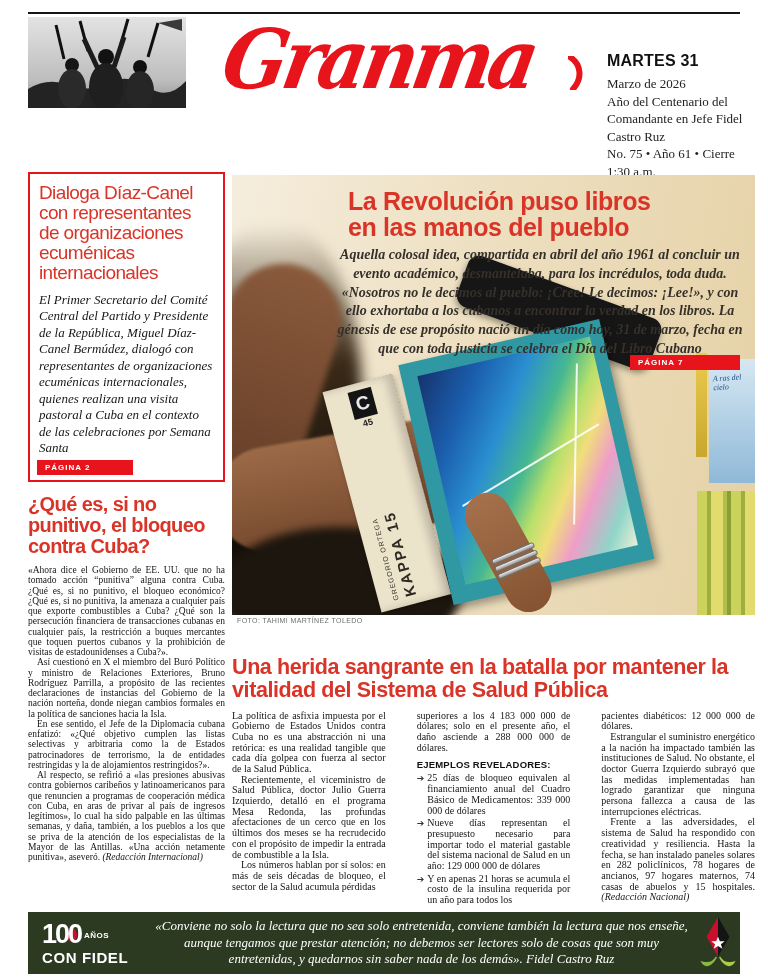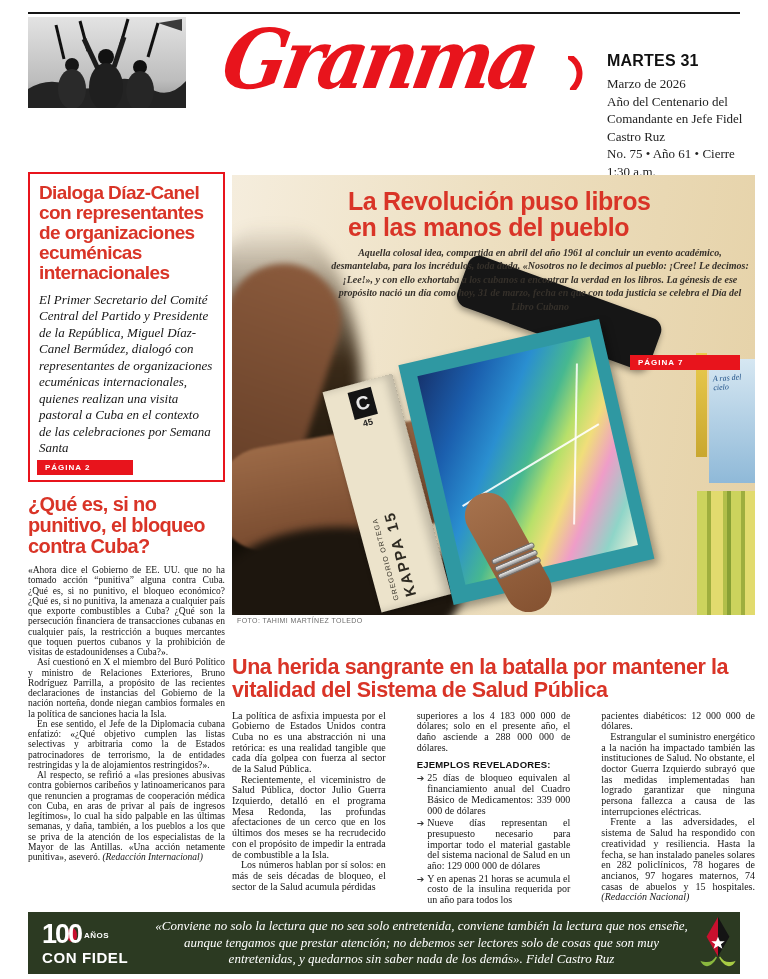--- a/index.html
+++ b/index.html
@@ -19,21 +19,21 @@
   .logo-text{font-family:"DejaVu Serif",serif;font-style:italic;font-weight:bold;font-size:76px;line-height:100px;color:var(--red);letter-spacing:-5px;transform:skewX(-10deg) scaleY(1.08);display:inline-block;}
   .logo-swash{position:absolute;left:568px;top:56px;width:16px;height:34px;}
   .edition{position:absolute;left:607px;top:24px;width:148px;margin-top:28px;}
   .edition .day{font-family:"Liberation Sans",sans-serif;font-weight:bold;font-size:16px;color:#111;margin-bottom:5px;letter-spacing:0.2px;}
   .edition .eline{font-size:13px;line-height:1.35;color:#222;}
 
   .tagline-bar{position:absolute;left:28px;top:120px;width:712px;height:21px;background:var(--red);color:#fff;display:flex;align-items:center;justify-content:center;font-family:"Liberation Sans",sans-serif;font-weight:bold;font-size:9.5px;letter-spacing:2.4px;}
 
   
   .lead-box{position:absolute;left:28px;top:172px;width:197px;height:310px;border:2px solid var(--red);padding:9px 9px;}
-  .lead-box h1{font-family:"Liberation Sans",sans-serif;font-weight:bold;font-size:19px;line-height:1.05;letter-spacing:-0.6px;color:var(--hlred);margin-bottom:9px;}
+  .lead-box h1{font-family:"Liberation Sans",sans-serif;font-weight:normal;font-size:19px;line-height:1.05;letter-spacing:-0.6px;color:var(--hlred);margin-bottom:9px;}
   .lead-box .summary{font-style:italic;font-size:13px;line-height:1.27;color:#161616;}
   .page-tag{background:var(--red);color:#fff;font-family:"Liberation Sans",sans-serif;font-weight:bold;font-size:8px;letter-spacing:1px;padding:3px 0 3px 8px;}
   .lead-box .page-tag{position:absolute;left:7px;bottom:5px;width:96px;}
 
   
   .photo{position:absolute;left:232px;top:175px;width:523px;height:440px;overflow:hidden;background:linear-gradient(100deg,#f5eddd 0%,#eddfc0 45%,#e5d1a6 100%);}
   .ph-shadow-left{position:absolute;left:-45px;top:50px;width:175px;height:390px;background:linear-gradient(180deg,rgba(70,50,25,0) 0%,#3a2a18 35%,#140f08 75%);border-radius:45%;filter:blur(7px);}
   .ph-arm2{position:absolute;left:-30px;top:85px;width:115px;height:270px;background:linear-gradient(#8a5a3c,#5f3a24);border-radius:60px;transform:rotate(18deg);filter:blur(3px);}
   .ph-arm{position:absolute;left:-18px;top:258px;width:265px;height:105px;background:linear-gradient(#9c6a47,#76492e);border-radius:55px;transform:rotate(-10deg);filter:blur(1px);}
   .ph-elbow{position:absolute;left:-15px;top:352px;width:245px;height:130px;background:#1d160e;border-radius:50%;filter:blur(4px);}
@@ -54,21 +54,21 @@
   .rings{position:absolute;left:124px;top:206px;width:46px;transform:rotate(-10deg);}
   .ring{height:6px;background:linear-gradient(#f2f2f2,#8e8e8e);border:1px solid #6f6f6f;border-radius:3px;margin-bottom:2px;}
 
   .shelf{position:absolute;right:0;top:178px;width:72px;height:262px;}
   .spine-yellow{position:absolute;right:48px;top:0;width:11px;height:104px;background:linear-gradient(#eacb4e,#c9a72f);}
   .book-blue{position:absolute;right:0;top:6px;width:46px;height:124px;background:linear-gradient(#d6e7f2,#8fb9d8);padding:14px 3px 0 4px;}
   .blue-title{font-style:italic;font-size:8px;line-height:1.15;color:#1c4e86;transform:rotate(-4deg);display:inline-block;}
   .books-green{position:absolute;right:0;top:138px;width:58px;height:124px;background:repeating-linear-gradient(90deg,#ccd35d 0 10px,#9fae3e 10px 14px,#e2db6e 14px 26px,#b2bf4a 26px 30px,#88a035 30px 34px);}
 
   .photo h2{position:absolute;left:116px;top:13px;width:330px;font-family:"Liberation Sans",sans-serif;font-weight:bold;font-size:25px;line-height:1.04;letter-spacing:-0.4px;color:var(--hlred);z-index:5;}
-  .photo .lede{position:absolute;left:98px;top:71px;width:420px;font-style:italic;font-weight:bold;font-size:10px;line-height:1.34;color:#35302a;text-align:center;z-index:5;}
+  .photo .lede{position:absolute;left:98px;top:71px;width:420px;font-style:italic;font-weight:bold;font-size:14px;line-height:1.34;color:#35302a;text-align:center;z-index:5;}
   .photo .page-tag{position:absolute;right:15px;top:180px;width:110px;z-index:6;}
 
   .photo-credit{position:absolute;left:237px;top:617px;font-family:"Liberation Sans",sans-serif;font-size:7px;letter-spacing:0.4px;color:#6e6e6e;}
 
   
   .blockade{position:absolute;left:28px;top:494px;width:197px;height:414px;overflow:hidden;}
   .blockade h2{font-family:"Liberation Sans",sans-serif;font-weight:bold;font-size:20px;line-height:1.05;letter-spacing:-0.6px;color:var(--hlred);margin-bottom:8px;}
   .blockade p{font-size:9.5px;line-height:1.08;text-align:justify;color:#141414;}
   .blockade p + p{text-indent:9px;}
   .credit{font-style:italic;}

